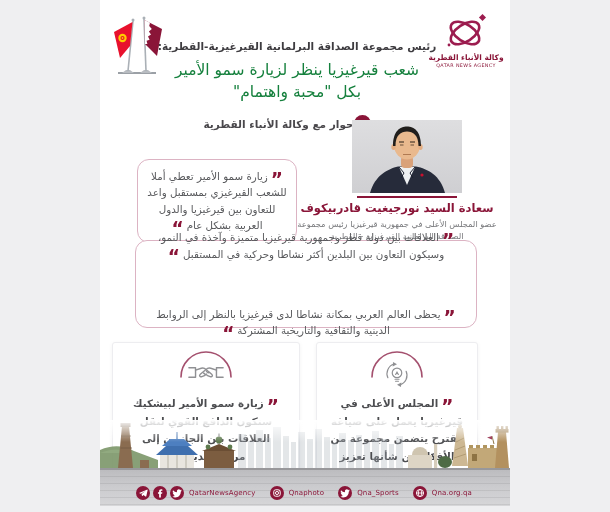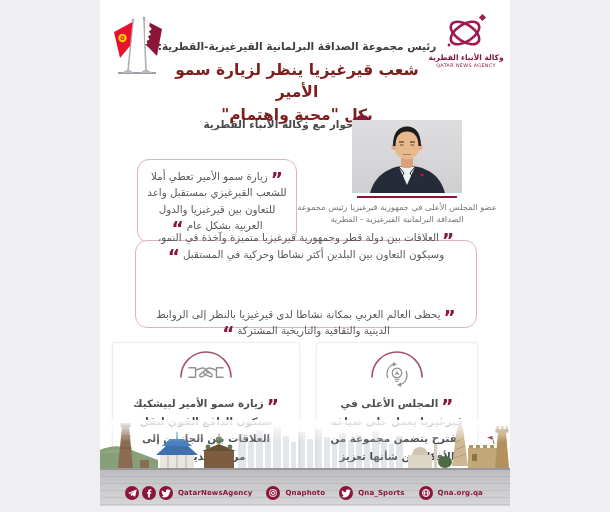--- a/index.html
+++ b/index.html
@@ -7,21 +7,21 @@
   .canvas{position:relative;width:610px;height:512px;background:#efeff1;}
   .card{position:absolute;left:100px;top:0;width:410px;height:506px;background:#ffffff;overflow:hidden;}
 
   
   .flags{position:absolute;left:10px;top:14px;width:54px;height:64px;}
   .logo{position:absolute;right:4px;top:12px;width:80px;text-align:center;margin-left:16px;}
   .logo-ar{font-size:7.5px;font-weight:bold;color:#8a1538;margin-top:1px;direction:rtl;}
   .logo-en{font-size:4.8px;letter-spacing:.08em;color:#8a1538;margin-top:1px;}
   .titles{position:absolute;left:52px;right:68px;top:40px;text-align:center;direction:rtl;}
   .kicker{font-size:10.5px;font-weight:bold;color:#3e3c40;margin-bottom:7px;}
-  .headline{font-size:15.5px;font-weight:bold;color:#7f1d1d;line-height:1.45;}
+  .headline{font-size:15.5px;font-weight:normal;color:#15803d;line-height:1.45;}
   .context-row{position:absolute;top:115px;left:0;right:36px;display:flex;justify-content:center;align-items:center;direction:rtl;}
   .fi-badge{width:17px;height:17px;border-radius:50%;background:#8a1538;color:#fff;font-size:8.5px;font-weight:bold;display:flex;align-items:center;justify-content:center;flex:0 0 auto;}
   .context-text{font-size:10.5px;color:#49474b;font-weight:600;}
 
   
   .q{direction:rtl;text-align:center;color:#57585b;font-size:10.3px;line-height:1.6;font-weight:500;margin:0;}
   .q::before{content:"\201D";color:#8a1538;font-weight:bold;font-size:1.8em;line-height:0;vertical-align:-0.3em;margin-left:3px;}
   .q::after{content:"\201C";color:#8a1538;font-weight:bold;font-size:1.8em;line-height:0;vertical-align:-0.3em;margin-right:3px;}
   .q.strong{color:#4c4d50;font-weight:600;line-height:1.7;}
 
@@ -45,21 +45,21 @@
   .icon-wrap{position:relative;height:44px;margin:2px auto 2px;width:56px;}
   .icon-arc{position:absolute;left:0;top:0;}
   .icon-glyph{position:absolute;left:50%;top:12px;transform:translateX(-50%);}
 
   
   .skyline{position:absolute;left:0;bottom:34px;width:410px;height:52px;z-index:2;}
   .pavement{position:absolute;left:0;right:0;bottom:0;height:36px;z-index:2;border-top:2px solid #98989b;background:linear-gradient(180deg,#bcbcbf 0%,#cbcbce 45%,#d6d6d8 100%);}
   .pavement::before{content:"";position:absolute;inset:0;background:repeating-linear-gradient(180deg,transparent 0 6px,rgba(0,0,0,.07) 6px 7px);}
   .social-bar{position:absolute;left:0;right:0;bottom:5px;height:16px;display:flex;justify-content:center;align-items:center;gap:3px;z-index:3;}
   .sicon{width:14px;height:14px;flex:0 0 auto;display:block;}
-  .handle{font-size:7px;font-weight:bold;color:#8a1538;letter-spacing:.02em;margin:0 2px;}
+  .handle{font-size:7px;font-weight:normal;color:#8a1538;letter-spacing:.02em;margin:0 2px;}
   .gap{width:6px;flex:0 0 auto;}
 </style>
 </head>
 <body>
 
 <div class="canvas">
   <div class="card">
 
     <div class="flags">
       <svg viewBox="0 0 54 64" width="54" height="64">
@@ -130,20 +130,21 @@
         <path d="M41,26 C41,11 48,6.5 55,6.5 C62,6.5 69,11 69,26 L66.5,26 C66.5,15 61,11.5 55,11.5 C49,11.5 43.5,15 43.5,26 Z" fill="#201e1c"></path>
         <line x1="47" y1="22" x2="52" y2="22" stroke="#3b2f22" stroke-width="1.1"></line>
         <line x1="58" y1="22" x2="63" y2="22" stroke="#3b2f22" stroke-width="1.1"></line>
         <line x1="48" y1="25" x2="51.5" y2="25" stroke="#574331" stroke-width="0.9"></line>
         <line x1="58.5" y1="25" x2="62" y2="25" stroke="#574331" stroke-width="0.9"></line>
         <line x1="51" y1="34.5" x2="59" y2="34.5" stroke="#b07a52" stroke-width="1"></line>
       </svg>
     </div>
     <div class="photo-line"></div>
     <div class="person">
+      <div class="person-name">سعادة السيد نورجيغيت قادربيكوف</div>
       <div class="person-role">عضو المجلس الأعلى في جمهورية قيرغيزيا رئيس مجموعة الصداقة البرلمانية القيرغيزية - القطرية</div>
     </div>
 
     <div class="mid-box">
       <p class="q">العلاقات بين دولة قطر وجمهورية قيرغيزيا متميزة وآخذة في النمو، وسيكون التعاون بين البلدين أكثر نشاطا وحركية في المستقبل</p>
       <div class="divider"></div>
       <p class="q">يحظى العالم العربي بمكانة نشاطا لدى قيرغيزيا بالنظر إلى الروابط الدينية والثقافية والتاريخية المشتركة</p>
     </div>
 
     <div class="bbox bbox-left">

